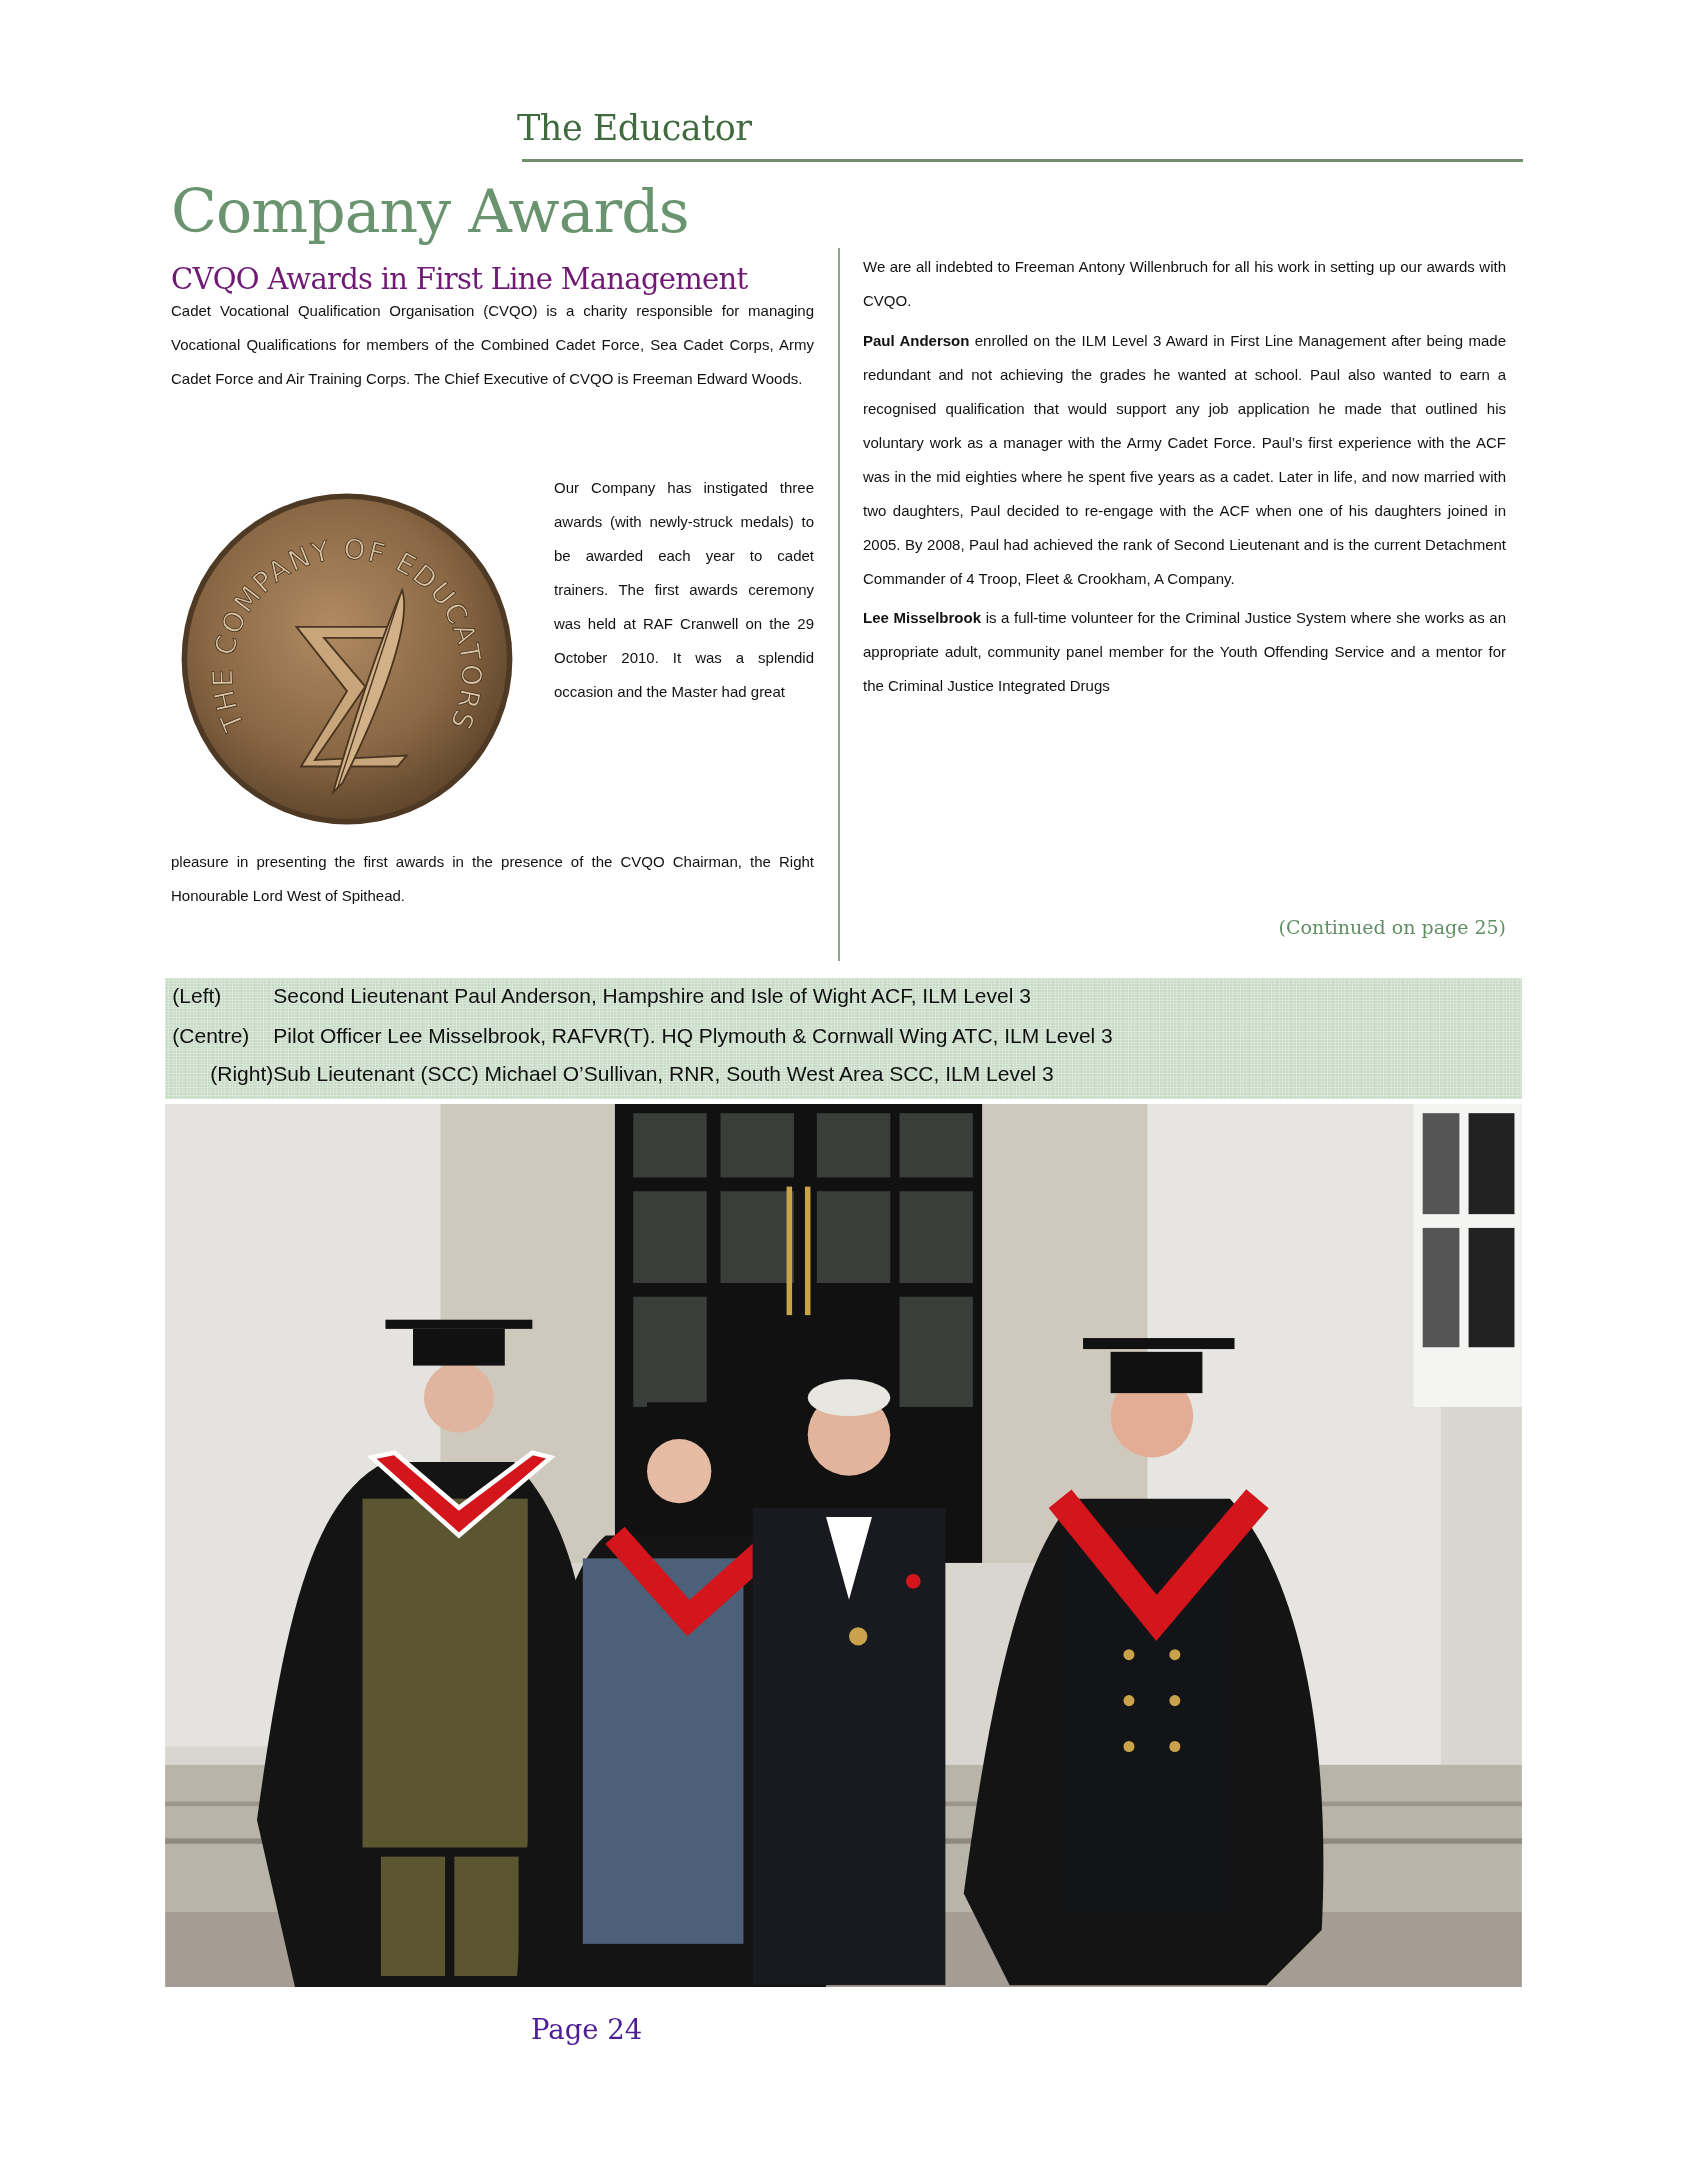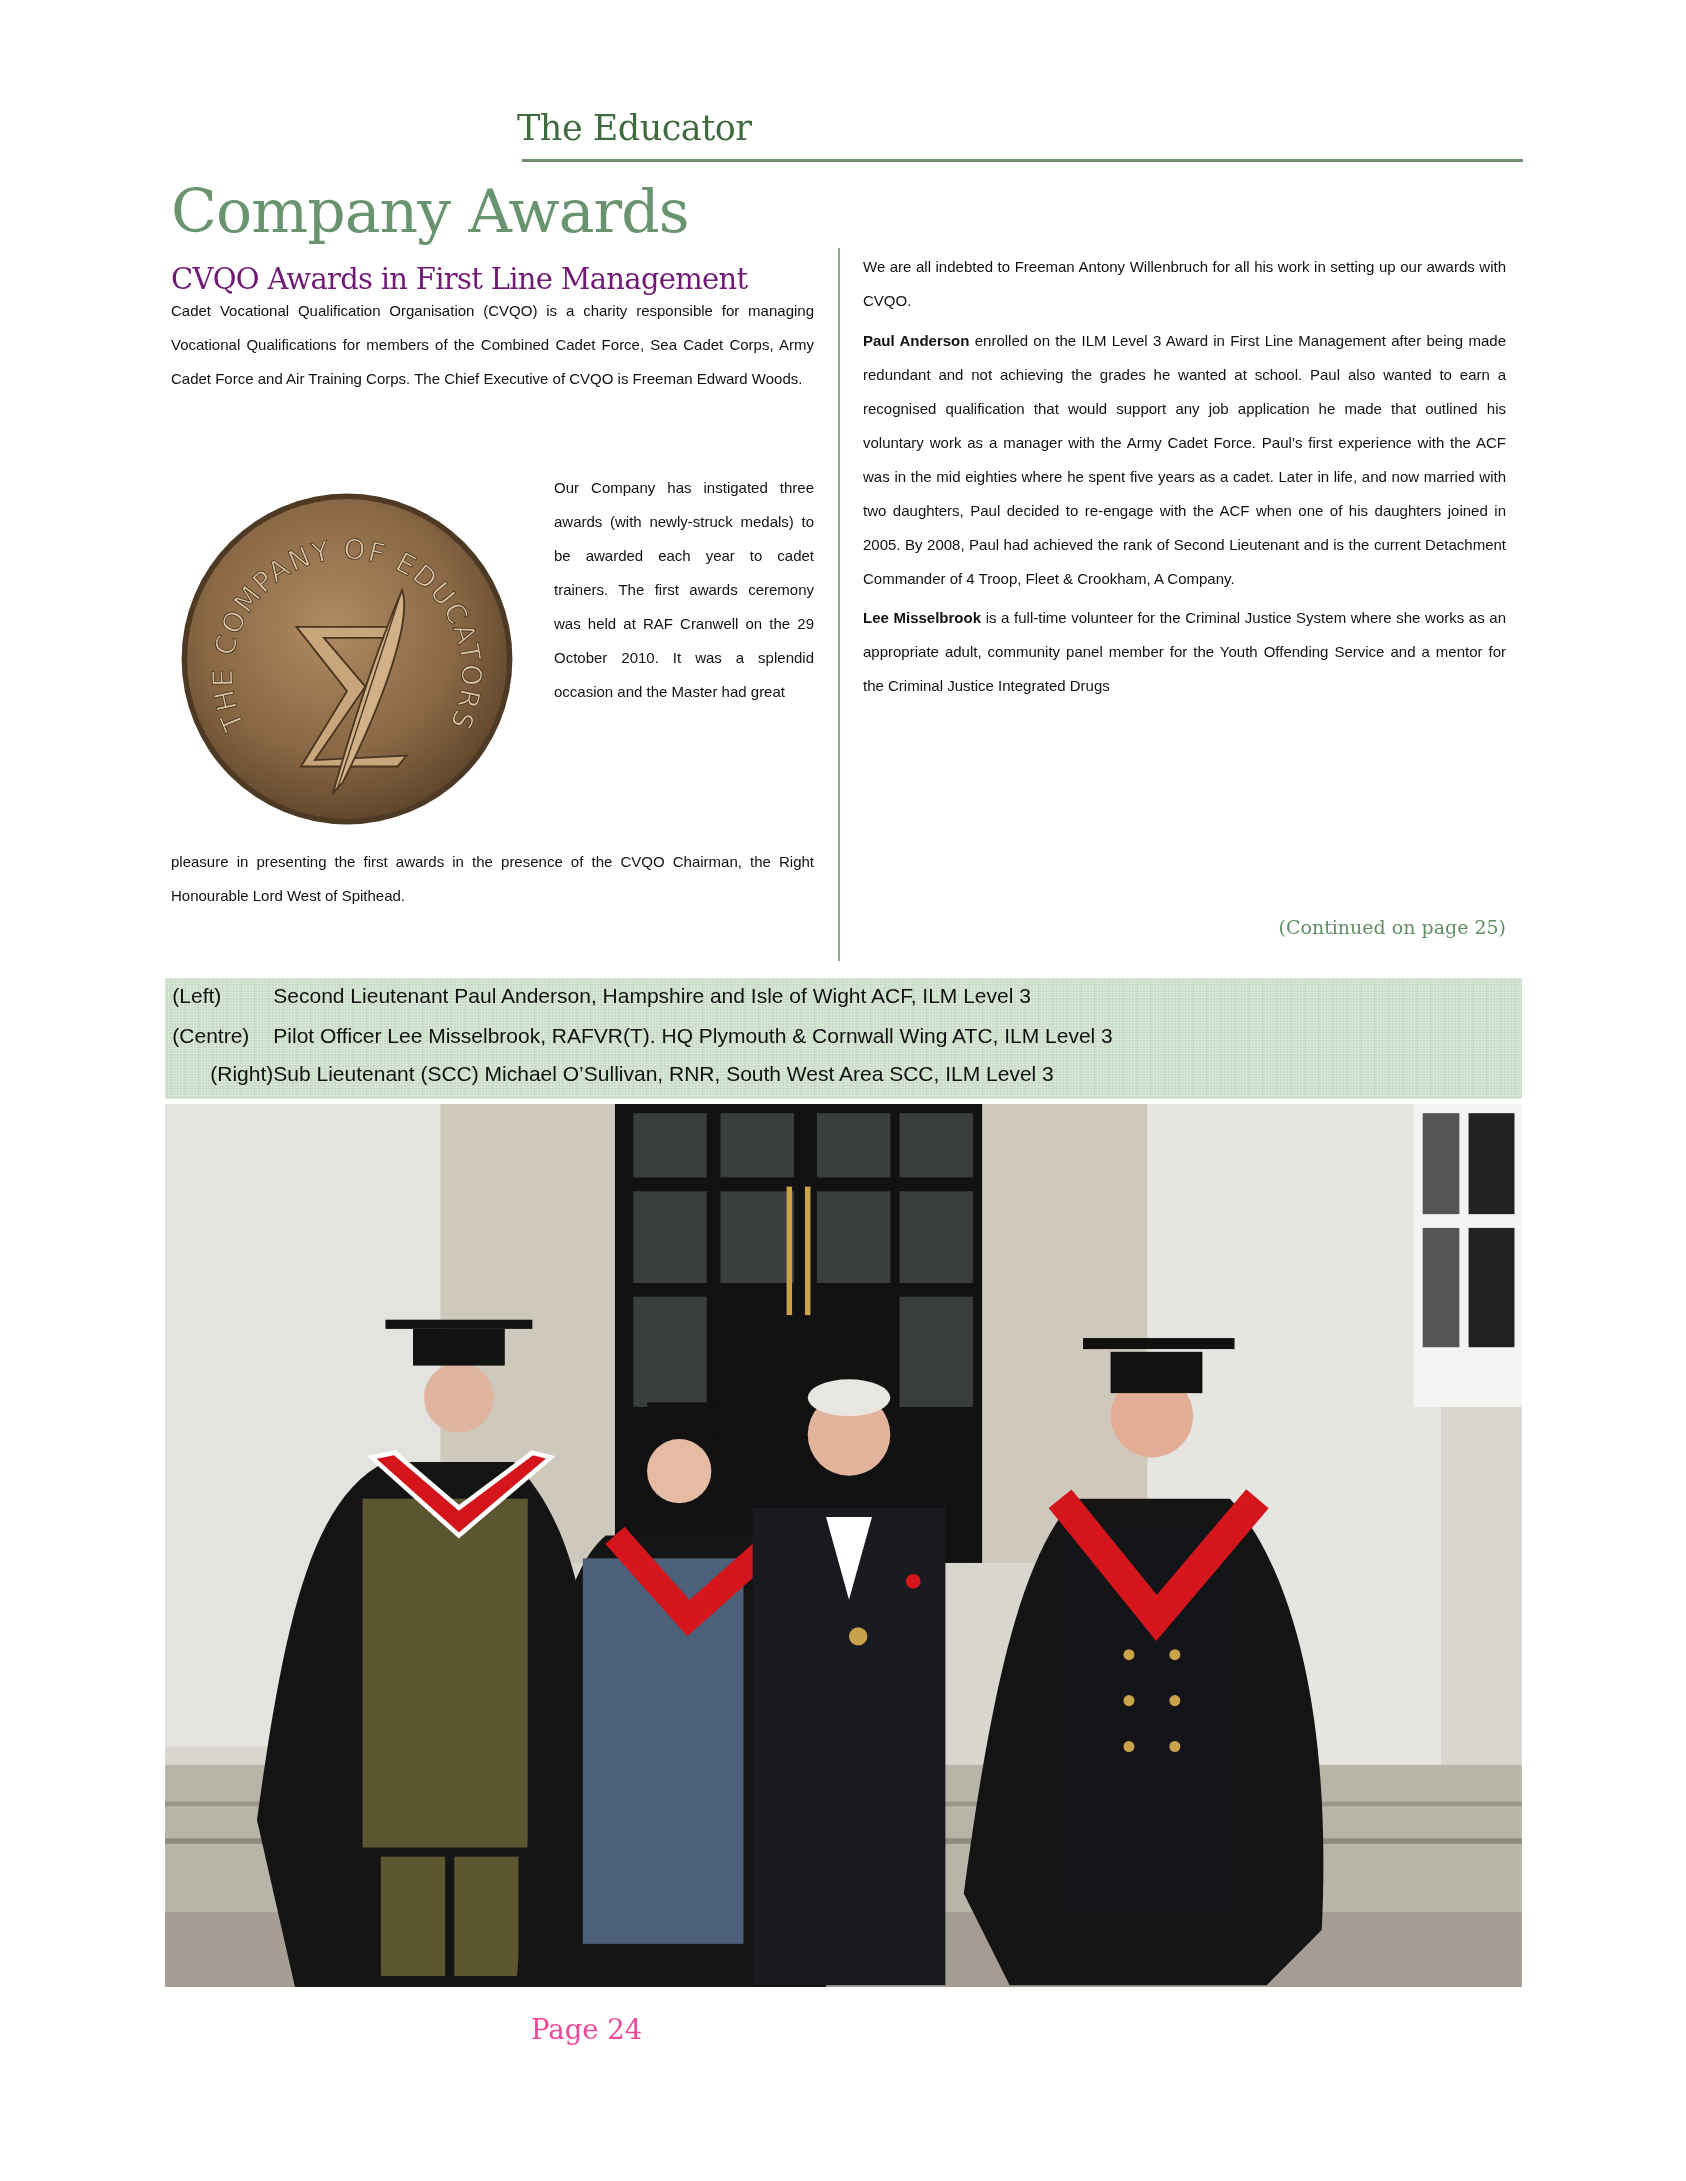--- a/index.html
+++ b/index.html
@@ -24,21 +24,21 @@
                font-family:"DejaVu Serif", serif; font-size:19px; color:#5f8f63; }
   .medal { left:177px; top:489px; width:340px; height:340px; }
   .caption-box { left:165px; top:978px; width:1357px; height:121px;
                  background-color:#c9dcc7;
                  background-image:
                    repeating-linear-gradient(0deg, rgba(255,255,255,0.25) 0 0.9px, transparent 0.9px 2.8px),
                    repeating-linear-gradient(90deg, rgba(255,255,255,0.25) 0 0.9px, transparent 0.9px 2.8px); }
   .cap-row { position:absolute; left:7.3px; font-size:21px; color:#111; }
   .cap-key { display:inline-block; width:101px; }
   .photo { left:165px; top:1104px; width:1357px; height:883px; overflow:hidden; }
-  .page-num { left:531px; top:2013px; font-family:"DejaVu Serif", serif; font-size:27.5px; color:#ec4899; }
+  .page-num { left:531px; top:2013px; font-family:"DejaVu Serif", serif; font-size:27.5px; color:#4c1d95; }
   b { font-weight:bold; }
 </style>
 </head>
 <body>
 
 <div class="abs masthead">The Educator</div>
 <div class="abs masthead-rule"></div>
 
 <div class="abs page-title">Company Awards</div>
 <div class="abs section-title">CVQO Awards in First Line Management</div>

